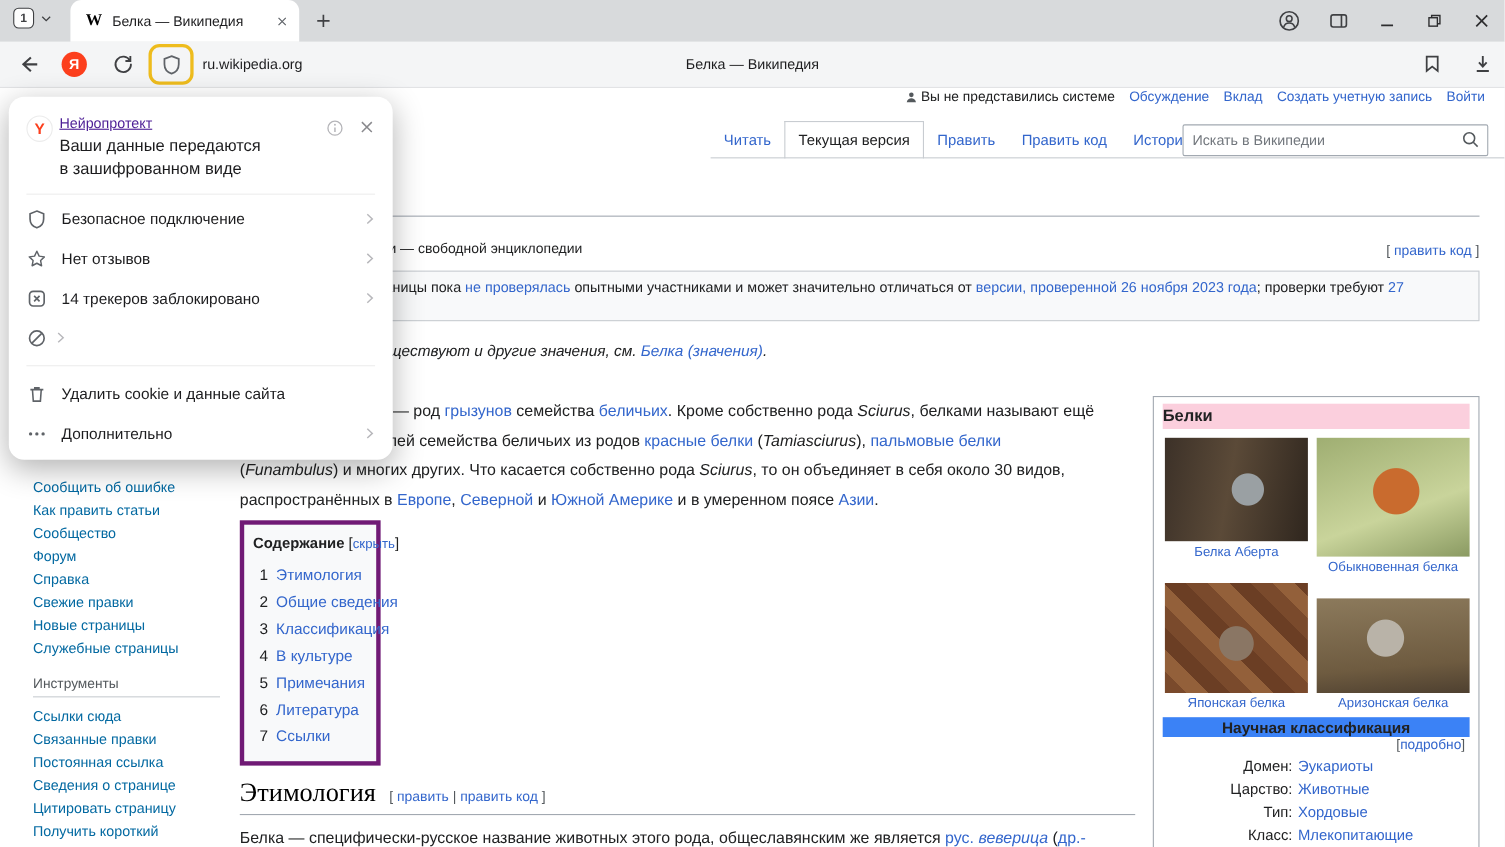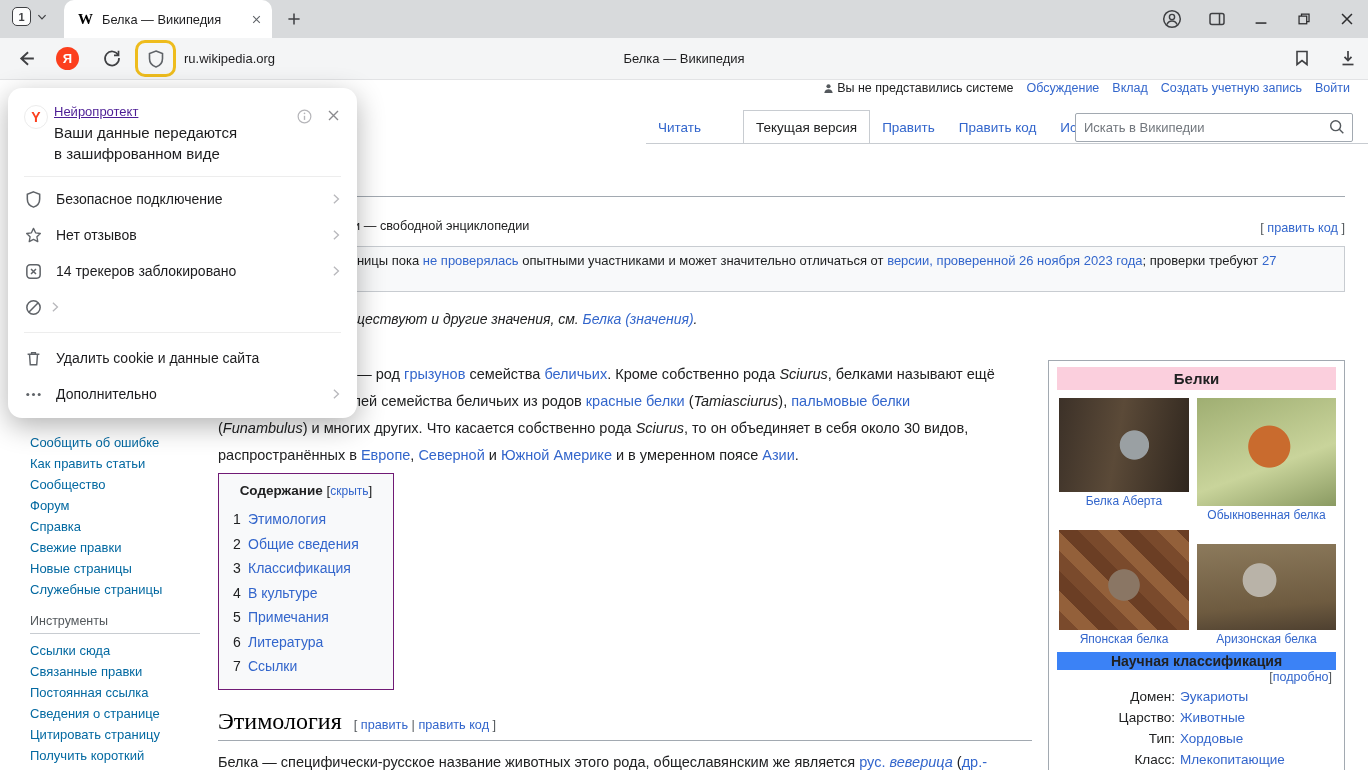--- a/index.html
+++ b/index.html
@@ -33,50 +33,50 @@
   .mut{color:#54595d;}
   .b{font-weight:bold;}
   .sm{font-size:12px;}
 
   .personal{position:absolute;top:1px;right:18px;display:flex;align-items:center;gap:13px;font-size:12.5px;white-space:nowrap;}
   .personal .plk{color:#3366cc;cursor:pointer;}
   .pstat{color:#202122;display:flex;align-items:center;gap:2px;}
 
   .viewtabs{position:absolute;left:646px;top:30px;height:34px;display:flex;}
   .vt{display:flex;align-items:center;padding:0 12px;font-size:13.5px;color:#3366cc;cursor:pointer;}
-  .vt.sel{color:#202122;background:#fff;border:1px solid #c8ccd1;border-bottom:none;cursor:default;margin-left:30px;}
+  .vt.sel{color:#202122;background:#fff;border:1px solid #c8ccd1;border-bottom:none;cursor:default;}
   .tabsline{position:absolute;left:646px;right:0;top:63px;border-bottom:1px solid #c8ccd1;}
   .searchbox{position:absolute;left:1075px;top:33px;width:278px;height:29px;}
   .searchbox input{width:100%;height:100%;border:1px solid #a2a9b1;border-radius:2px;padding:0 30px 0 8px;font-size:13px;color:#202122;font-family:inherit;background:#fff;}
   .searchbox input::placeholder{color:#72777d;}
   .searchbox svg{position:absolute;right:7px;top:5px;cursor:pointer;}
 
   .titlerule{position:absolute;left:218px;right:23px;top:116px;border-bottom:1px solid #a2a9b1;}
   .tagline{position:absolute;left:218px;top:139px;font-size:12.7px;color:#202122;white-space:nowrap;}
   .topedit{position:absolute;right:23px;top:141px;font-size:12.7px;white-space:nowrap;}
   .notice{position:absolute;left:218px;right:23px;top:166px;height:46px;background:#f8f9fa;border:1px solid #c8ccd1;padding:5px 10px;font-size:13px;line-height:18px;overflow:hidden;white-space:nowrap;}
   .hatnote{position:absolute;left:218px;top:231px;font-size:14px;white-space:nowrap;}
   .para{position:absolute;left:218px;top:281px;font-size:14.5px;line-height:27px;white-space:nowrap;}
 
-  .tocbox{position:absolute;left:218px;top:393px;width:176px;background:#f8f9fa;border:1px solid #701a75;padding:9px 8px 10px;}
+  .tocbox{position:absolute;left:218px;top:393px;width:128px;background:#f8f9fa;border:4px solid #701a75;padding:9px 8px 10px;}
   .toctitle{text-align:center;white-space:nowrap;font-size:13.5px;}
   .toclist{margin-top:9px;}
   .tocrow{line-height:24.5px;font-size:14px;padding-left:6px;white-space:nowrap;}
   .tocnum{display:inline-block;width:15px;color:#202122;}
 
   .h2{position:absolute;left:218px;top:628px;width:814px;border-bottom:1px solid #a2a9b1;padding-bottom:5px;font-family:"Liberation Serif",serif;font-size:24px;color:#000;white-space:nowrap;}
   .h2 .edit{font-family:"Liberation Sans",sans-serif;font-size:12.7px;margin-left:12px;}
   .lastline{position:absolute;left:218px;top:674px;font-size:14.5px;white-space:nowrap;}
 
   .sbar{position:absolute;left:30px;top:352px;width:176px;font-size:13px;}
   .sbar .sb{display:block;color:#0369a1;line-height:21px;cursor:pointer;white-space:nowrap;}
   .sbhead{color:#54595d;font-size:12.5px;margin-top:14px;padding-bottom:5px;border-bottom:1px solid #c8ccd1;margin-bottom:6px;width:170px;}
 
   .infobox{position:absolute;left:1048px;top:280px;width:297px;border:1px solid #a2a9b1;background:#fff;padding:6px 8px 10px;}
-  .ibt{background:#fbcfdd;text-align:center;font-weight:bold;font-size:15px;padding:3px 0;}
+  .ibt{background:#fbcfdd;font-weight:bold;font-size:15px;padding:3px 0;}
   .ibgrid{position:relative;height:252px;margin-top:8px;}
   .ibimg{position:absolute;cursor:pointer;}
   .ibcap{position:absolute;font-size:12px;text-align:center;color:#3366cc;line-height:13px;cursor:pointer;}
   .ph1{background:radial-gradient(circle at 58% 50%, #9aa0a3 0 16%, rgba(0,0,0,0) 17%),linear-gradient(100deg,#3c3128 0%,#5b4a38 45%,#2f261e 100%);}
   .ph2{background:radial-gradient(circle at 52% 45%, #c96b2e 0 22%, rgba(0,0,0,0) 23%),linear-gradient(160deg,#9fae72,#c9d49b 60%,#8a9a62);}
   .ph3{background:radial-gradient(circle at 50% 55%, #8a7664 0 18%, rgba(0,0,0,0) 19%),repeating-linear-gradient(45deg,#7a4a2c 0 14px,#93603a 14px 28px,#6b3e24 28px 42px);}
   .ph4{background:radial-gradient(circle at 45% 42%, #b9b3a8 0 18%, rgba(0,0,0,0) 19%),linear-gradient(175deg,#8c7a5c,#6e5b40 70%,#4e4030);}
   .ibclass{background:#3b82f6;text-align:center;font-weight:bold;font-size:14px;padding:1px 0;margin-top:2px;}
   .ibdetails{text-align:right;font-size:12.5px;padding:0 4px 2px 0;}
   .ibrow{display:flex;font-size:13.5px;line-height:21px;}

